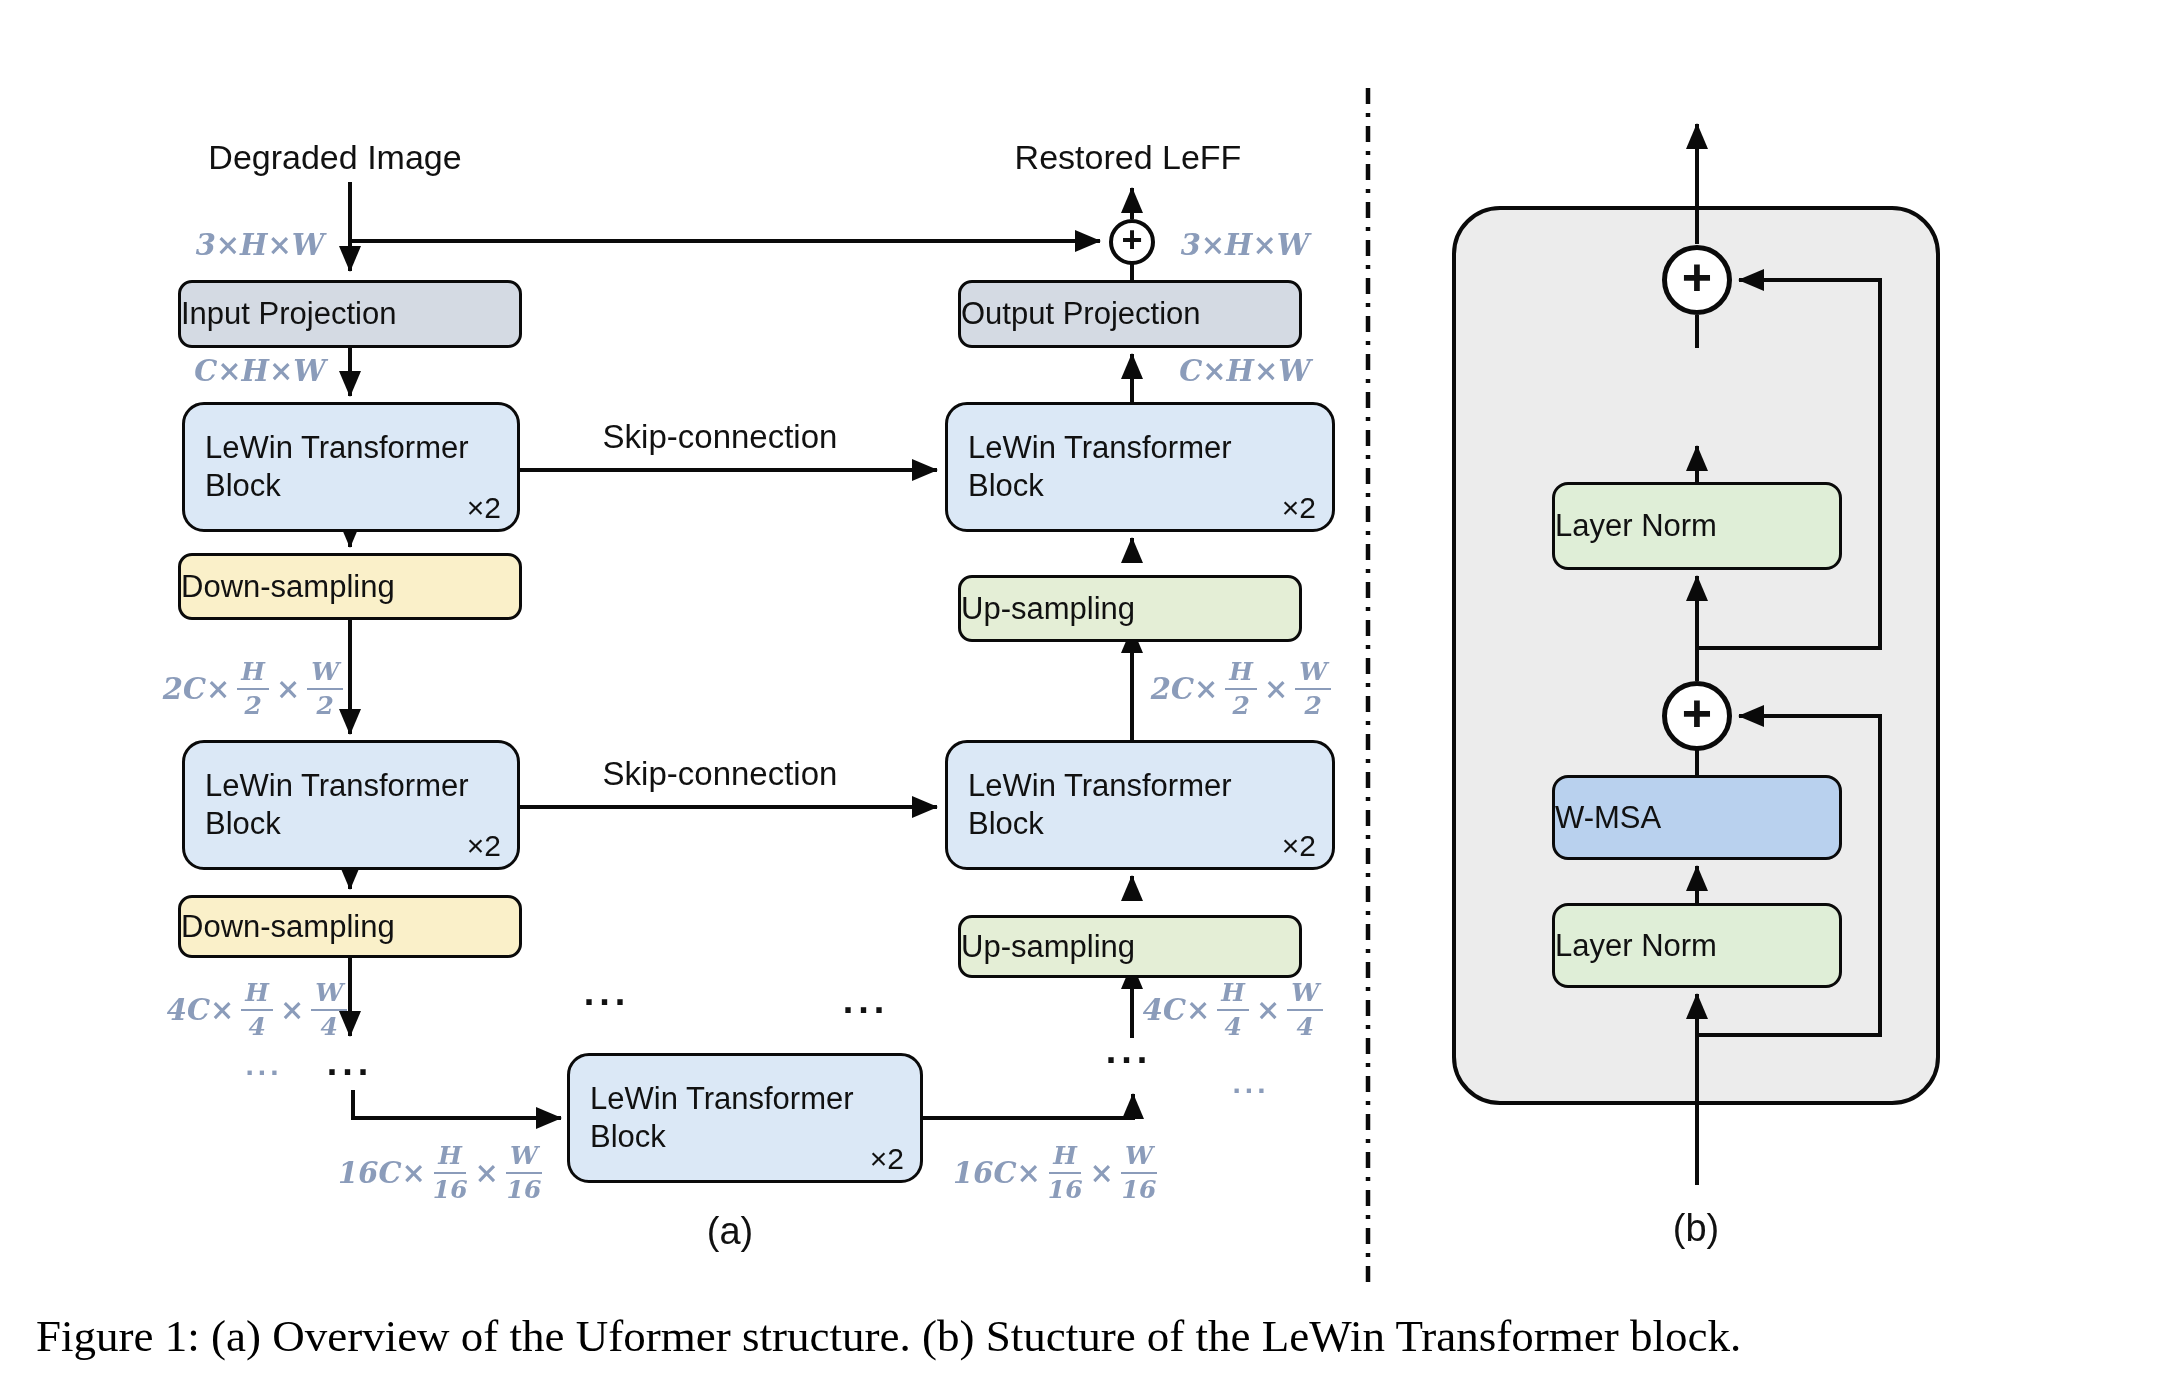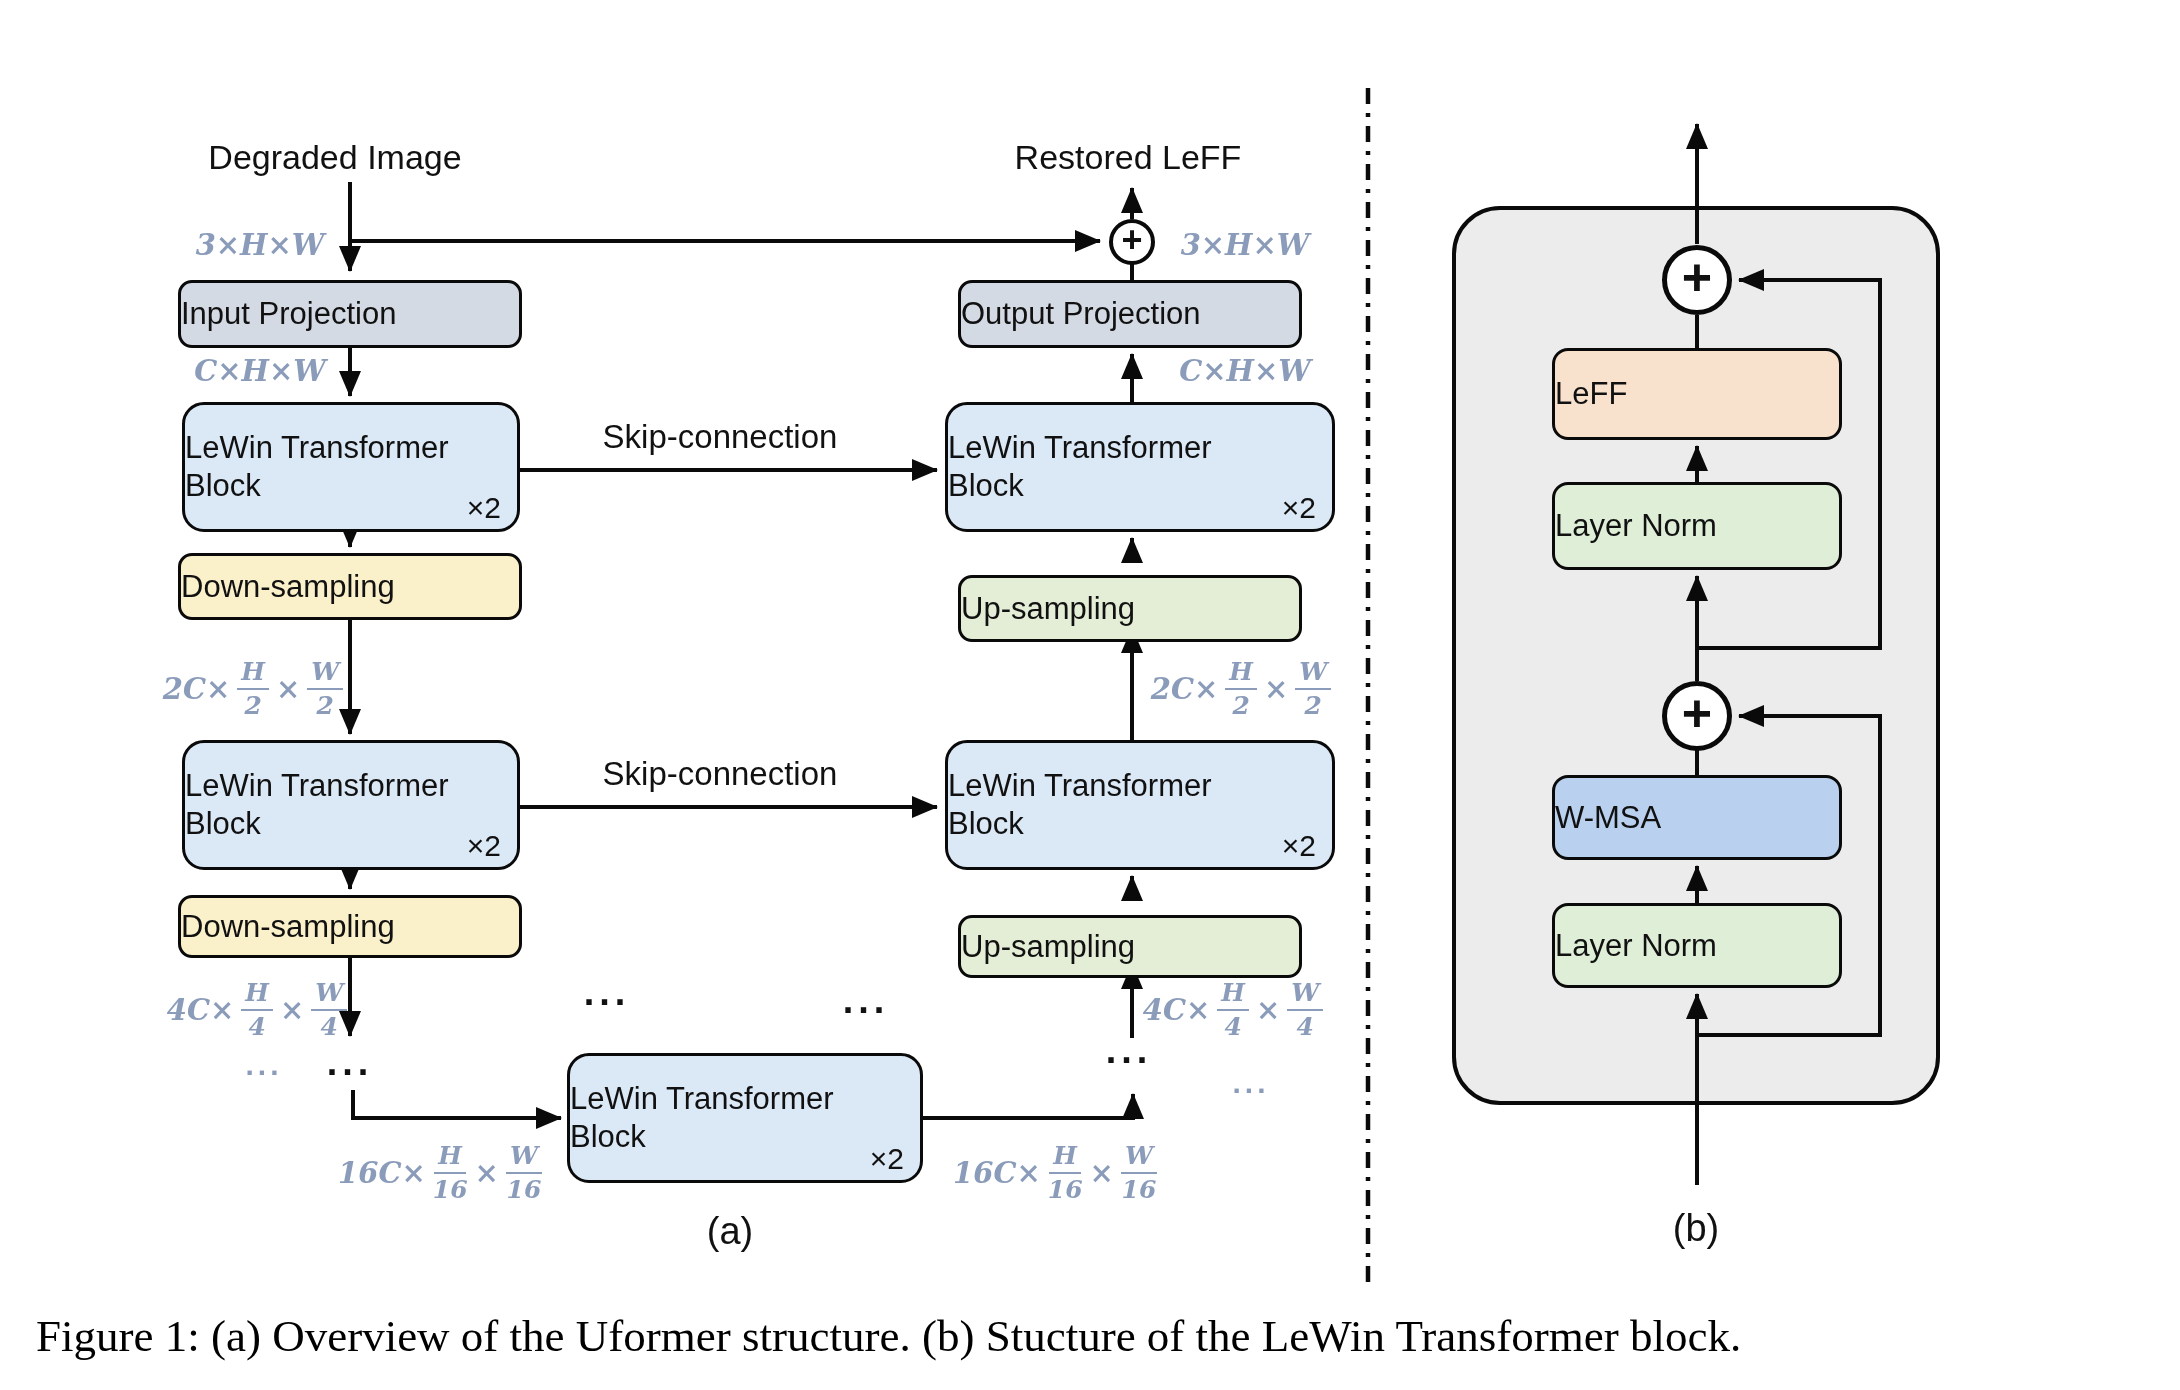--- a/index.html
+++ b/index.html
@@ -2,21 +2,21 @@
 <html style="--lewin-fill: #dbe8f6; --projection-fill: #d4dae3; --down-fill: #faf0c9; --up-fill: #e4eed6; --leff-fill: #f8e1cd; --wmsa-fill: #b9d1ee; --layernorm-fill: #dfeed7; --container-fill: #ececec; --dim-color: #8b9cba;"><head>
 <meta charset="utf-8">
 <style>
   html,body{margin:0;padding:0;background:#ffffff;}
   #canvas{position:relative;width:2180px;height:1390px;background:#fff;overflow:hidden;
           font-family:"Liberation Sans",sans-serif;color:#111;}
   #connectors{position:absolute;left:0;top:0;z-index:1;}
   .box{position:absolute;box-sizing:border-box;border:3.5px solid #0a0a0a;display:flex;
        flex-direction:column;align-items:flex-start;justify-content:center;text-align:center;
        font-size:31px;line-height:1.22;z-index:2;}
-  .lewin{background:var(--lewin-fill);border-radius:22px;}
+  .lewin{background:var(--lewin-fill);border-radius:22px;padding-left:20px;}
   .proj{background:var(--projection-fill);border-radius:14px;}
   .down{background:var(--down-fill);border-radius:14px;}
   .up{background:var(--up-fill);border-radius:14px;margin-top:20px;}
   .leff{background:var(--leff-fill);border-radius:16px;}
   .wmsa{background:var(--wmsa-fill);border-radius:16px;}
   .lnorm{background:var(--layernorm-fill);border-radius:16px;}
   .bcontainer{position:absolute;box-sizing:border-box;border:4px solid #0a0a0a;border-radius:48px;
        background:var(--container-fill);z-index:0;}
   .x2{position:absolute;right:16px;bottom:6px;font-size:30px;line-height:1;}
   .lbl{position:absolute;z-index:2;text-align:center;line-height:1.15;}
@@ -236,23 +236,20 @@
     </div>
 
   <div class="lbl panel-tag" style="left:660px;top:1210px;width:140px;">(a)</div>
 
   <div class="bcontainer" style="left:1452px;top:206px;width:488px;height:899px;"></div>
 
   <div class="add-circle add-b" style="left:1662px;top:245px;">
       <span>+</span>
     </div>
 
-  <div class="box leff" style="left:1552px;top:348px;width:290px;height:92px;">
-    <span>LeFF</span>
-  </div>
 
   <div class="box lnorm" style="left:1552px;top:482px;width:290px;height:88px;">
     <span>Layer Norm</span>
   </div>
 
   <div class="add-circle add-b" style="left:1662px;top:681px;">
       <span>+</span>
     </div>
 
   <div class="box wmsa" style="left:1552px;top:775px;width:290px;height:85px;">

